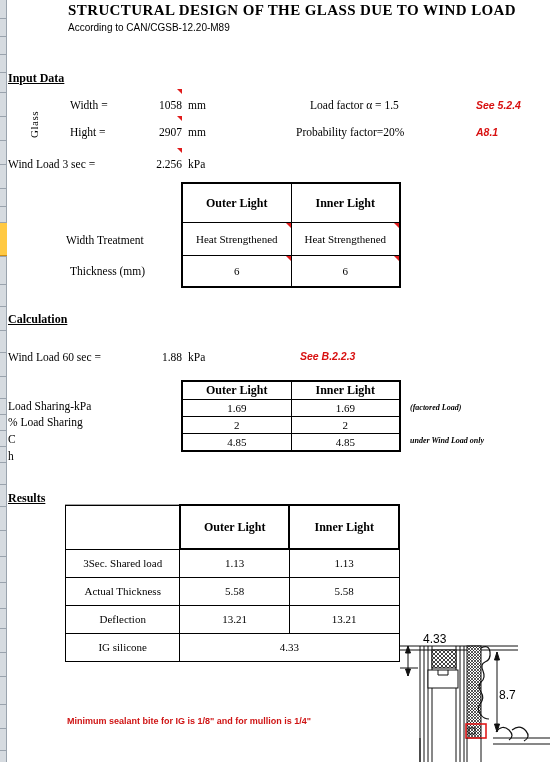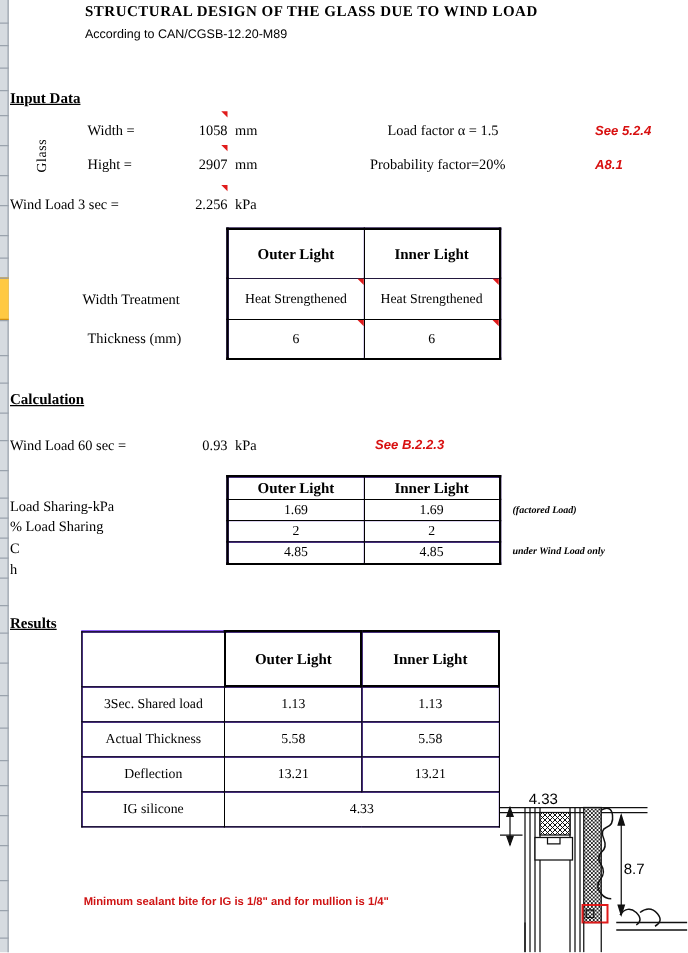--- a/index.html
+++ b/index.html
@@ -27,21 +27,21 @@
   .gutter .hl{
     position:absolute;left:0;width:7px;background:#FFC943;
     border-top:1px solid #d08f13;border-bottom:1px solid #d08f13;
     box-sizing:border-box;
   }
 
   
   .title{
     position:absolute;left:68px;top:2px;width:420px;
     font-family:"Liberation Serif", serif;
-    font-weight:bold;font-size:12px;letter-spacing:.4px;
+    font-weight:bold;font-size:15px;letter-spacing:.4px;
     text-align:left;white-space:nowrap;
   }
   .subtitle{
     position:absolute;left:68px;top:22px;
     font-family:"Liberation Sans", sans-serif;
     font-size:10px;
   }
   .sect{
     position:absolute;
     font-family:"Liberation Serif", serif;
@@ -71,21 +71,21 @@
   .ctri{
     position:absolute;width:0;height:0;
     border-left:5px solid transparent;
     border-top:5px solid #e01b1b;
   }
 
   
   table.grid{
     position:absolute;border-collapse:collapse;
     font-family:"Liberation Serif", serif;
-    background:#8b5cf6;
+    background:#a3a3a3;
   }
   table.grid td{
     border:1px solid #000;
     text-align:center;
     font-size:11px;
     padding:0;
     background:#fff;
     position:relative;
   }
   table.grid td.hdr{font-weight:bold;font-size:12px;}
@@ -194,21 +194,21 @@
       <td style="height:30px">6
         <div class="ctri" style="right:0;top:0;left:auto"></div>
       </td>
     </tr>
   </tbody>
     </table>
 
   <div class="sect" style="left:8px;top:312px">Calculation</div>
 
   <div class="t" style="left:8px;top:351px">Wind Load 60 sec =</div>
-  <div class="t r" style="left:136px;top:351px;width:46px">0.93</div>
+  <div class="t r" style="left:136px;top:351px;width:46px">1.88</div>
   <div class="t" style="left:188px;top:351px">kPa</div>
   <div class="t red" style="left:300px;top:350px">See B.2.2.3</div>
 
   <div class="t" style="left:8px;top:400px">Load Sharing-kPa</div>
   <div class="t" style="left:8px;top:416px">% Load Sharing</div>
   <div class="t" style="left:8px;top:433px">C</div>
   <div class="t" style="left:8px;top:450px">h</div>
 
   <div class="t notesm" style="left:410px;top:403px">(factored Load)</div>
   <div class="t notesm" style="left:410px;top:436px">under Wind Load only</div>

